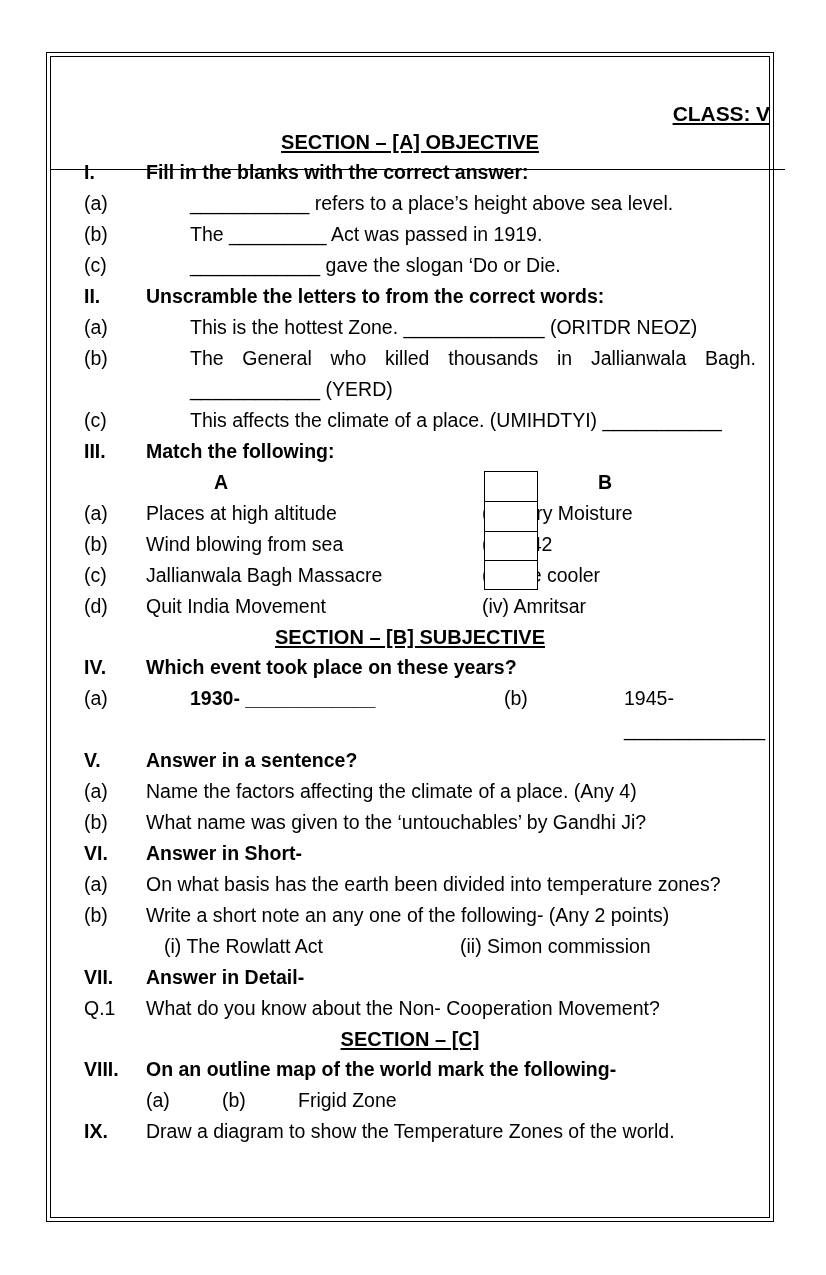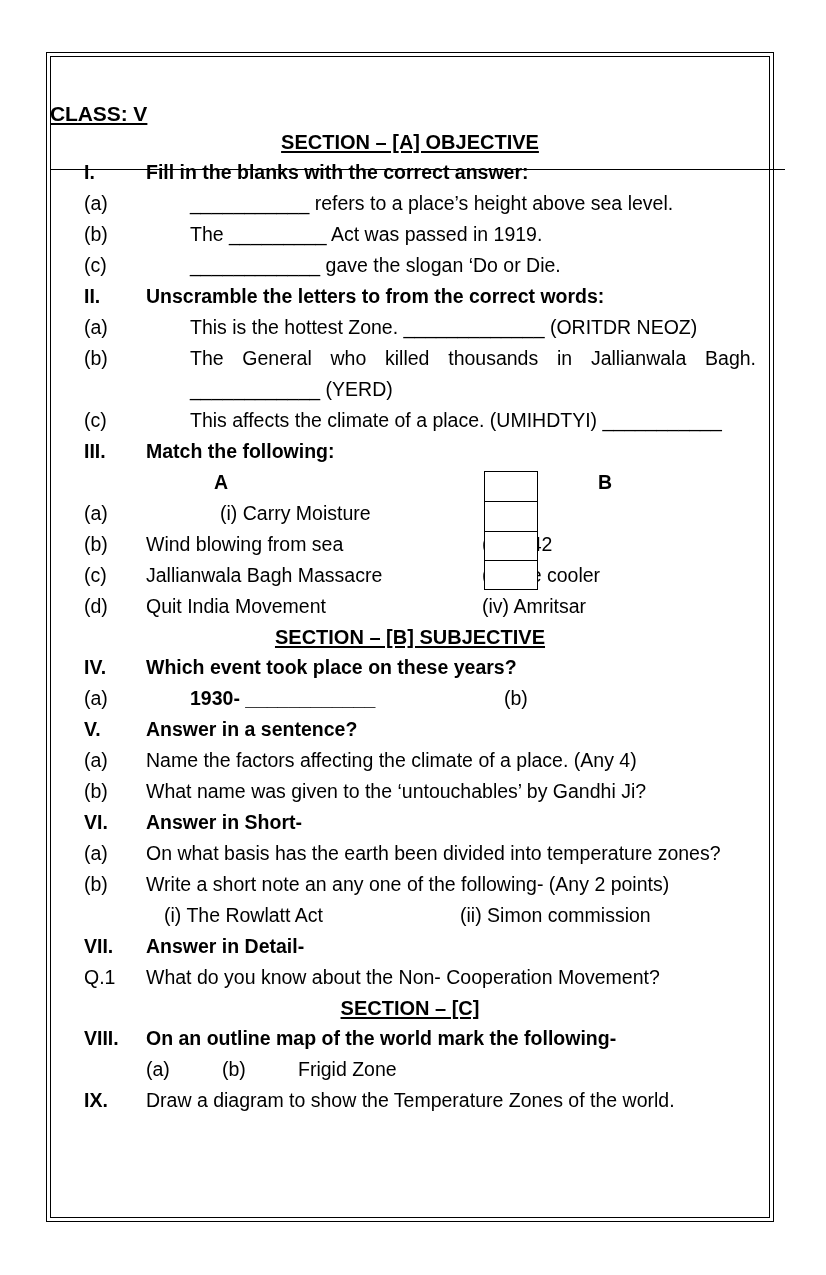--- a/index.html
+++ b/index.html
@@ -51,21 +51,21 @@
     position: absolute;
     left: 50px;
     top: 56px;
     width: 720px;
     height: 1162px;
     padding: 0;
   }
 
   
   .title-block {
-    text-align: left;
+    text-align: right;
     padding-top: 44px;
     text-decoration: underline;
   }
   .title-line {
     font-weight: bold;
     font-size: 21px;
     line-height: 27px;
     letter-spacing: -0.1px;
   }
   .ul { text-decoration: underline; text-underline-offset: 2px; }
@@ -225,20 +225,21 @@
 
       <div class="match-boxes">
         <div class="mbox"></div>
         <div class="mbox"></div>
         <div class="mbox"></div>
         <div class="mbox"></div>
       </div>
 
       <div class="match-row">
         <div class="lbl">(a)</div>
+        <div class="itemA">Places at high altitude</div>
         <div class="boxcell"></div>
         <div class="itemB">(i)  Carry Moisture</div>
       </div>
       <div class="match-row">
         <div class="lbl">(b)</div>
         <div class="itemA">Wind blowing from sea</div>
         <div class="boxcell"></div>
         <div class="itemB">(ii)  1942</div>
       </div>
       <div class="match-row">
@@ -263,20 +264,21 @@
     <div class="row bold">
       <div class="lbl">IV.</div>
       <div class="txt">Which event took place on these years?</div>
     </div>
     <div class="row">
       <div class="lbl">(a)</div>
       <div class="txt">
         <div class="split">
           <div class="colA blank">1930- ____________</div>
           <div class="colB-lbl">(b)</div>
+          <div class="colB blank">1945-_____________</div>
         </div>
       </div>
     </div>
 
     <div class="row bold">
       <div class="lbl">V.</div>
       <div class="txt">Answer in a sentence?</div>
     </div>
     <div class="row">
       <div class="lbl">(a)</div>

